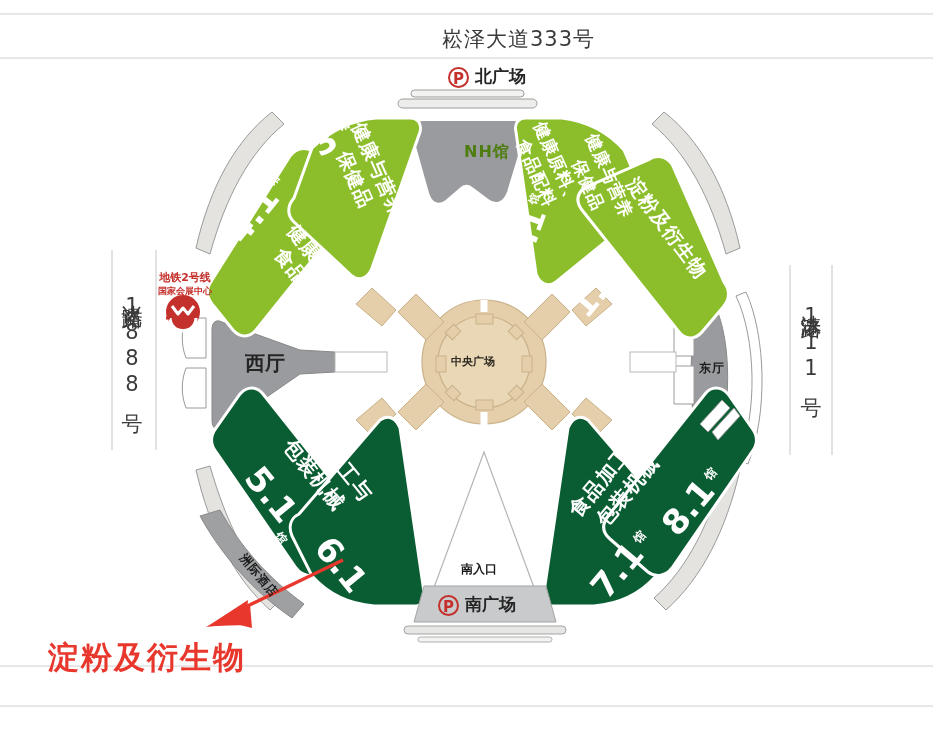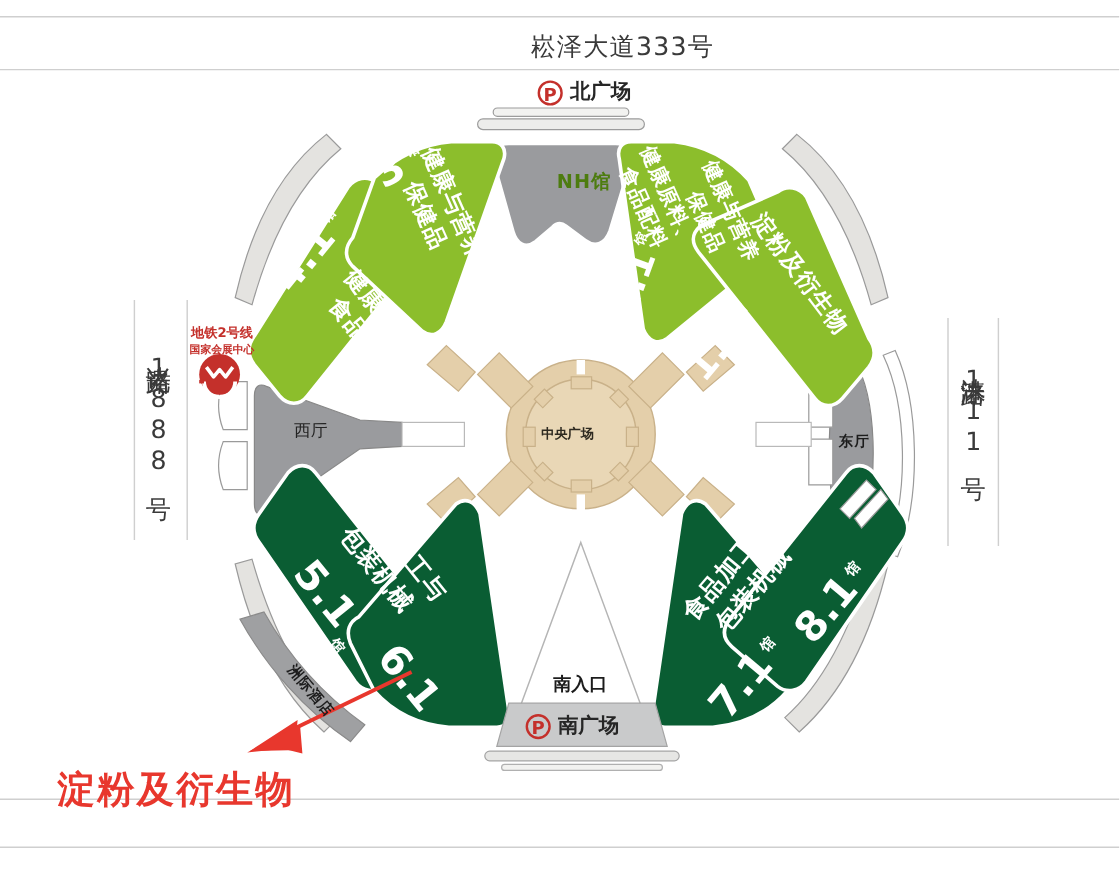--- a/index.html
+++ b/index.html
@@ -55,33 +55,33 @@
     color: #c4302b;
     font-size: 15px;
     font-weight: bold;
     line-height: 20px;
     text-align: center;
     vertical-align: middle;
     margin-right: 6px;
     box-sizing: border-box;
   }
   .entr {
-    font-size: 15px;
+    font-size: 12px;
     color: #1c1c1c;
     font-weight: bold;
   }
   .center-plaza {
     font-size: 11px;
     color: #2e2a20;
     font-weight: bold;
   }
   .wing {
-    font-size: 14px;
+    font-size: 20px;
     color: #242424;
-    font-weight: normal;
+    font-weight: bold;
   }
   .nh {
     font-size: 16px;
     color: #4d7c0f;
     font-weight: bold;
     letter-spacing: 1px;
   }
   
   .metro-box { position: absolute; text-align: center; }
   .metro-t1 { font-size: 11px; color: #c4302b; font-weight: bold; letter-spacing: 0px; }

